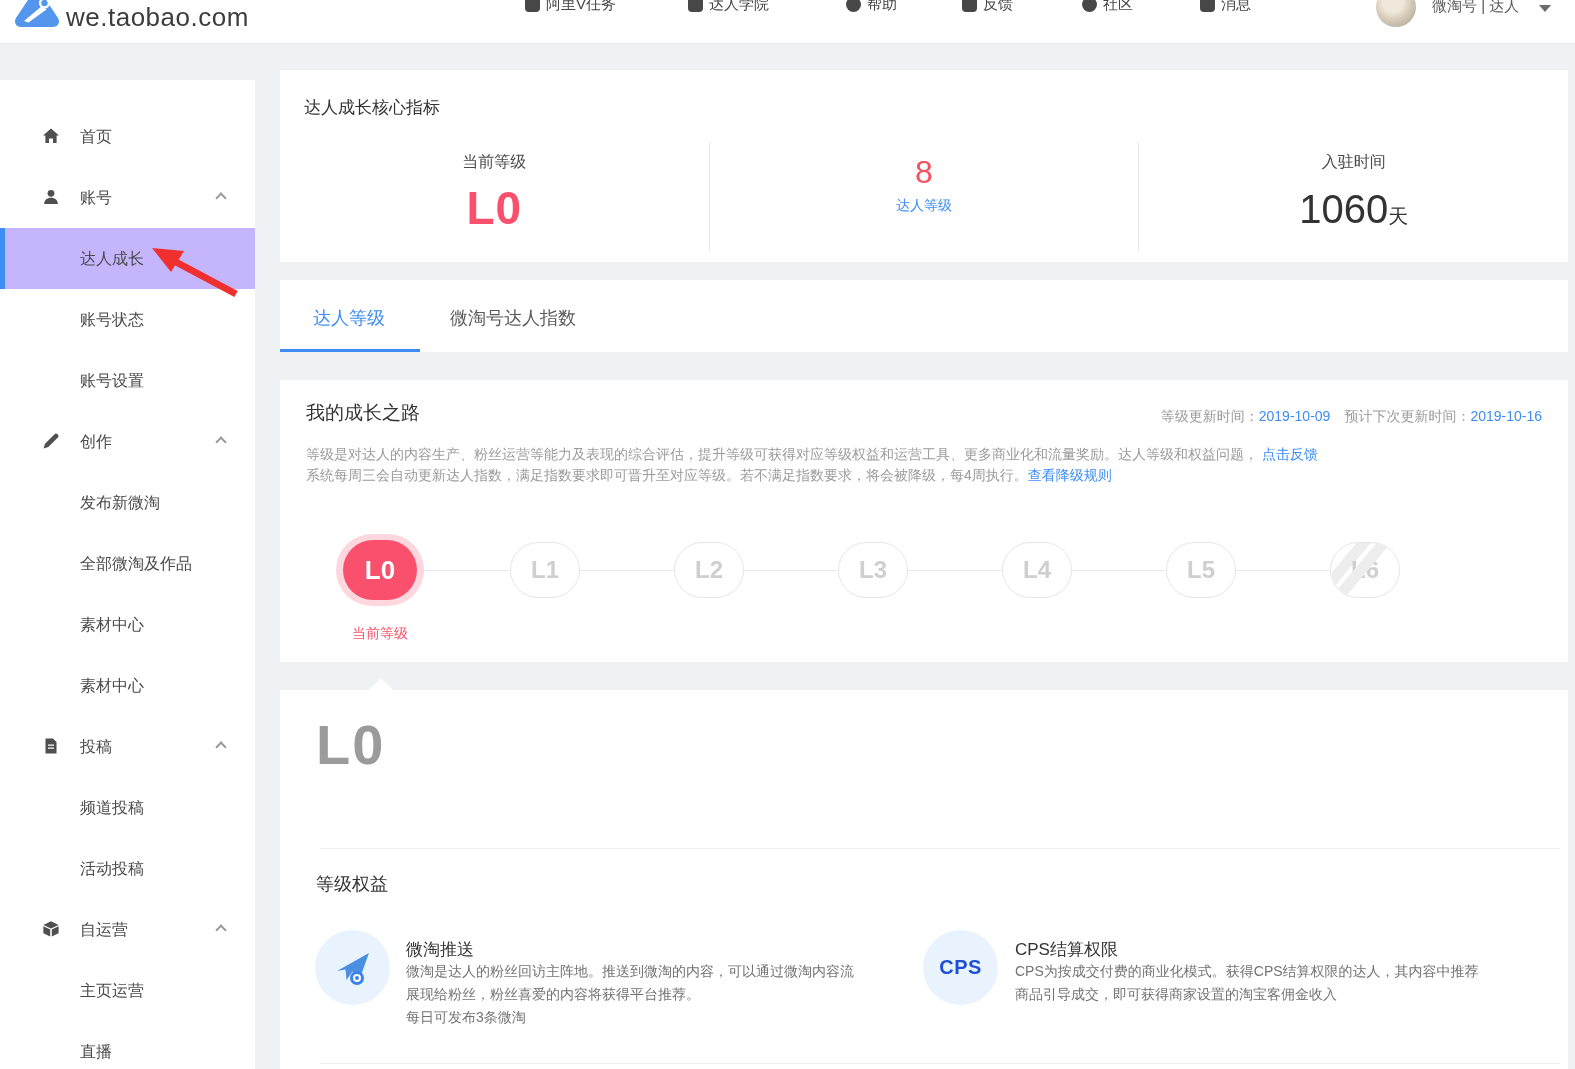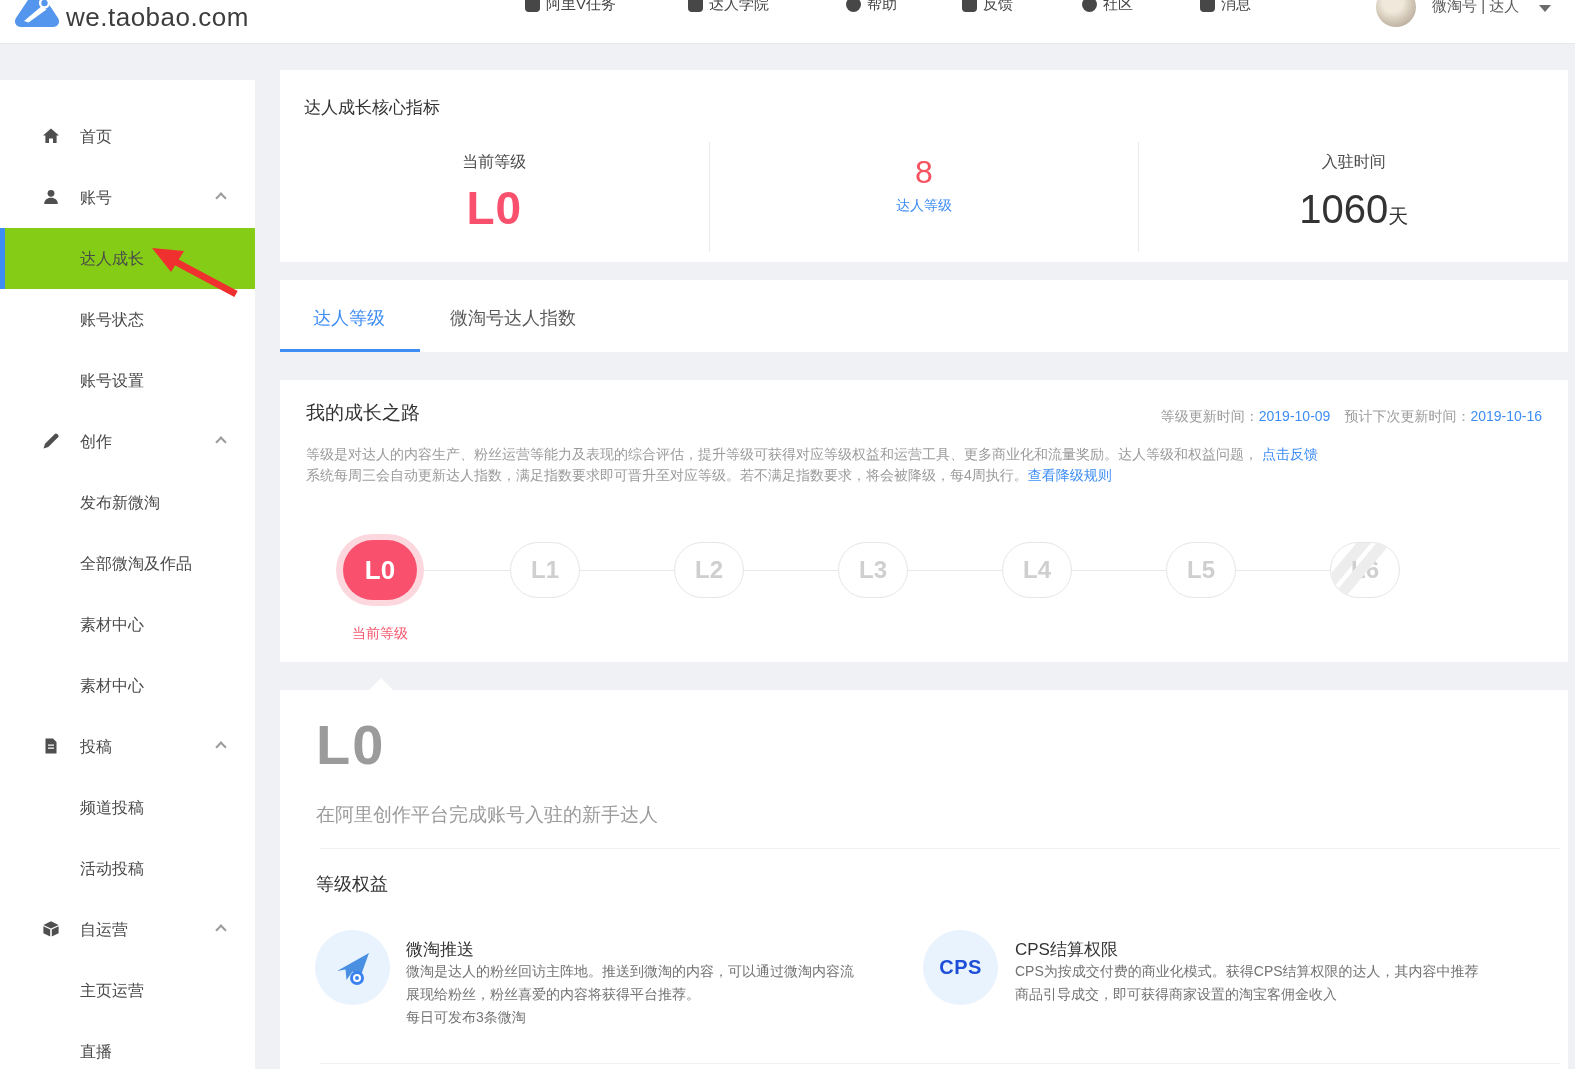--- a/index.html
+++ b/index.html
@@ -17,21 +17,21 @@
             background:radial-gradient(circle at 42% 38%, #efe8db 0 30%, #d4c9b8 55%, #a3988a 100%); }
   .user-label { position:absolute; left:1432px; top:-3px; font-size:15px; color:#5a5a5a; }
   .caret-down { position:absolute; left:1539px; top:5px; width:0; height:0; border-left:6px solid transparent; border-right:6px solid transparent; border-top:7px solid #6b6b6b; }
 
   
   .sidebar { position:absolute; left:0; top:80px; width:255px; height:999px; background:#fff; padding-top:26px; }
   .side-item { position:relative; height:61px; cursor:pointer; }
   .side-item .ico { position:absolute; left:42px; top:21px; width:18px; height:18px; }
   .side-item .lbl { position:absolute; left:80px; top:50%; transform:translateY(-50%); font-size:16px; color:#4a4a4a; white-space:nowrap; }
   .side-item .chev { position:absolute; right:30px; top:27px; width:8px; height:8px; border-top:2px solid #9b9b9b; border-left:2px solid #9b9b9b; transform:rotate(45deg); }
-  .side-item.active { background:#84cc16; }
+  .side-item.active { background:#c4b5fd; }
   .side-item.active::before { content:""; position:absolute; left:0; top:0; bottom:0; width:5px; background:#3d8df5; }
   .annot-arrow { position:absolute; left:140px; top:240px; z-index:8; pointer-events:none; }
 
   
   .main { position:absolute; left:280px; top:70px; width:1104px; height:999px; }
   .card { position:absolute; left:0; width:1288px; background:#fff; }
   #card-metrics { top:0; height:192px; }
   #card-tabs { top:210px; height:72px; }
   #card-growth { top:310px; height:282px; }
   #card-detail { top:620px; height:379px; }
@@ -279,21 +279,20 @@
     <div class="lv" style="left:558px"><span class="t">L3</span></div>
     <div class="lv" style="left:722px"><span class="t">L4</span></div>
     <div class="lv" style="left:886px"><span class="t">L5</span></div>
     <div class="lv striped" style="left:1050px"><span class="t">L6</span></div>
     <div class="current-label">当前等级</div>
   </div>
 
   <div class="card" id="card-detail">
     <div class="notch"></div>
     <div class="d-level">L0</div>
-    <div class="d-desc">在阿里创作平台完成账号入驻的新手达人</div>
     <div class="d-div1"></div>
     <div class="d-benefits-title">等级权益</div>
 
     <div class="b-icon" style="left:35px">
       <svg width="38" height="38" viewBox="0 0 38 38">
         <path d="M3 22 L35 4 L26 29 L18.5 22.5 L12.5 31 L11.5 20.5 Z" fill="#4a90e2"></path>
         <circle cx="23" cy="29" r="7" fill="#3b82f0"></circle>
         <circle cx="23" cy="29" r="3" fill="none" stroke="#fff" stroke-width="2"></circle>
       </svg>
     </div>

